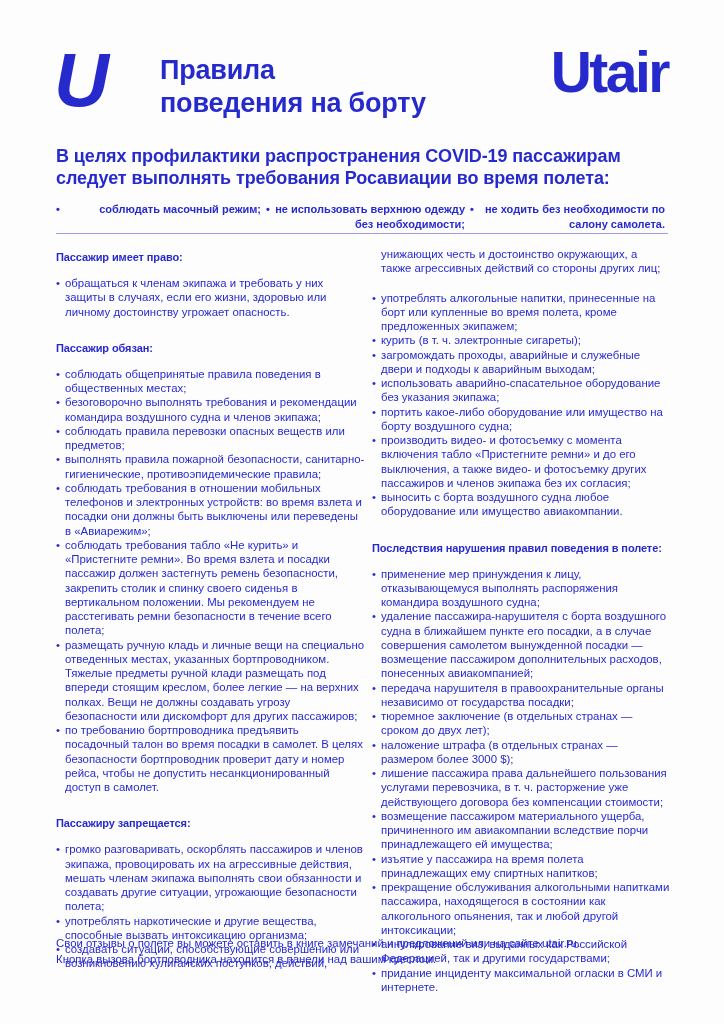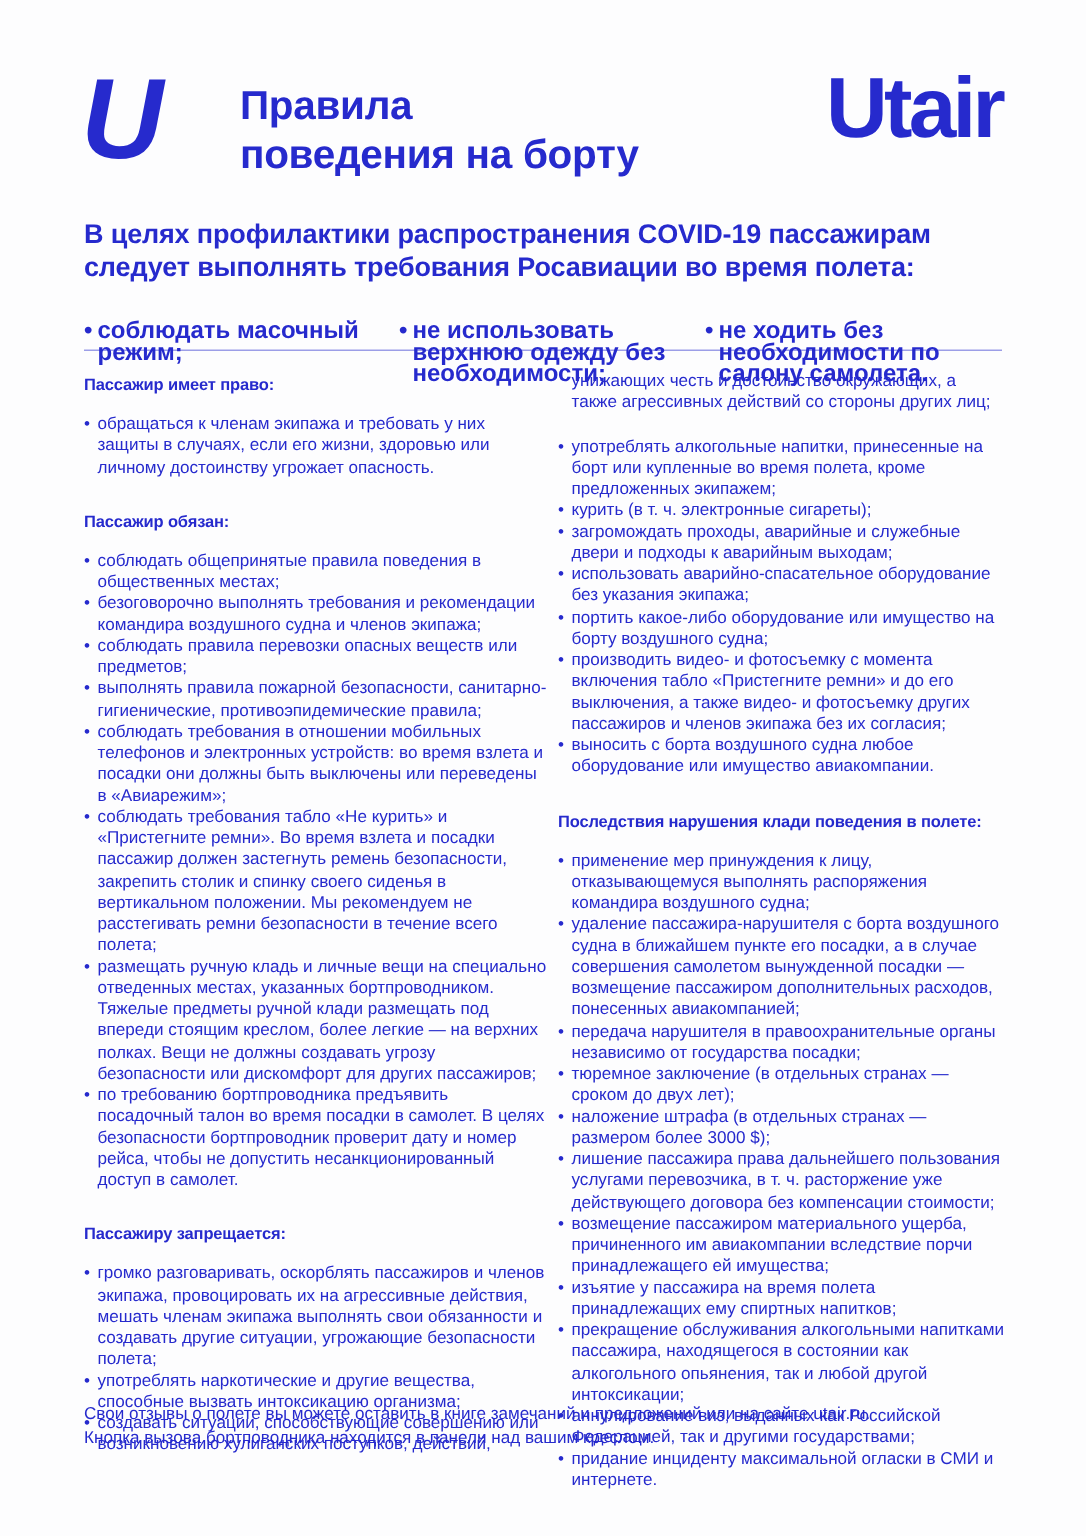--- a/index.html
+++ b/index.html
@@ -21,22 +21,22 @@
     font-size:27px;font-weight:600;line-height:33px;letter-spacing:-.2px;
   }
   .wordmark{
     position:absolute;right:0;top:-2px;
     font-size:57px;font-weight:800;line-height:1;letter-spacing:-2.5px;
   }
   
   .covid{position:absolute;left:56px;top:146px;right:56px;}
   .covid-head{font-size:18px;font-weight:700;line-height:21.5px;letter-spacing:-.1px;}
   .covid-bullets{position:relative;margin-top:13px;height:46px;font-weight:700;}
-  .covid-bullet{position:absolute;top:12px;font-size:16px;line-height:14.5px;
-    padding-left:9px;}
+  .covid-bullet{position:absolute;top:0;font-size:11px;line-height:14.5px;
+    padding-left:9px;text-align:right;}
   .covid-bullet::before{content:"•";position:absolute;left:0;}
   .cb-0{left:0;width:196px;}
   .cb-1{left:210px;width:190px;}
   .cb-2{left:414px;width:186px;}
   .rule{
     position:absolute;left:56px;top:233px;width:612px;height:1px;
     background:rgba(38,42,205,.45);
   }
   
   .col{position:absolute;top:247px;font-size:11.4px;line-height:14.25px;}
@@ -120,21 +120,21 @@
     <ul class="blist">
         <li>употреблять алкогольные напитки, принесенные на борт или купленные во время полета, кроме предложенных экипажем;</li>
         <li>курить (в т. ч. электронные сигареты);</li>
         <li>загромождать проходы, аварийные и служебные двери и подходы к аварийным выходам;</li>
         <li>использовать аварийно-спасательное оборудование без указания экипажа;</li>
         <li>портить какое-либо оборудование или имущество на борту воздушного судна;</li>
         <li>производить видео- и фотосъемку с момента включения табло «Пристегните ремни» и до его выключения, а также видео- и фотосъемку других пассажиров и членов экипажа без их согласия;</li>
         <li>выносить с борта воздушного судна любое оборудование или имущество авиакомпании.</li>
       </ul>
     <section>
-      <h2 class="sec">Последствия нарушения клади поведения в полете:</h2>
+      <h2 class="sec">Последствия нарушения правил поведения в полете:</h2>
       <ul class="blist">
           <li>применение мер принуждения к лицу, отказывающемуся выполнять распоряжения командира воздушного судна;</li>
           <li>удаление пассажира-нарушителя с борта воздушного судна в ближайшем пункте его посадки, а в случае совершения самолетом вынужденной посадки — возмещение пассажиром дополнительных расходов, понесенных авиакомпанией;</li>
           <li>передача нарушителя в правоохранительные органы независимо от государства посадки;</li>
           <li>тюремное заключение (в отдельных странах — сроком до двух лет);</li>
           <li>наложение штрафа (в отдельных странах — размером более 3000 $);</li>
           <li>лишение пассажира права дальнейшего пользования услугами перевозчика, в т. ч. расторжение уже действующего договора без компенсации стоимости;</li>
           <li>возмещение пассажиром материального ущерба, причиненного им авиакомпании вследствие порчи принадлежащего ей имущества;</li>
           <li>изъятие у пассажира на время полета принадлежащих ему спиртных напитков;</li>
           <li>прекращение обслуживания алкогольными напитками пассажира, находящегося в состоянии как алкогольного опьянения, так и любой другой интоксикации;</li>

